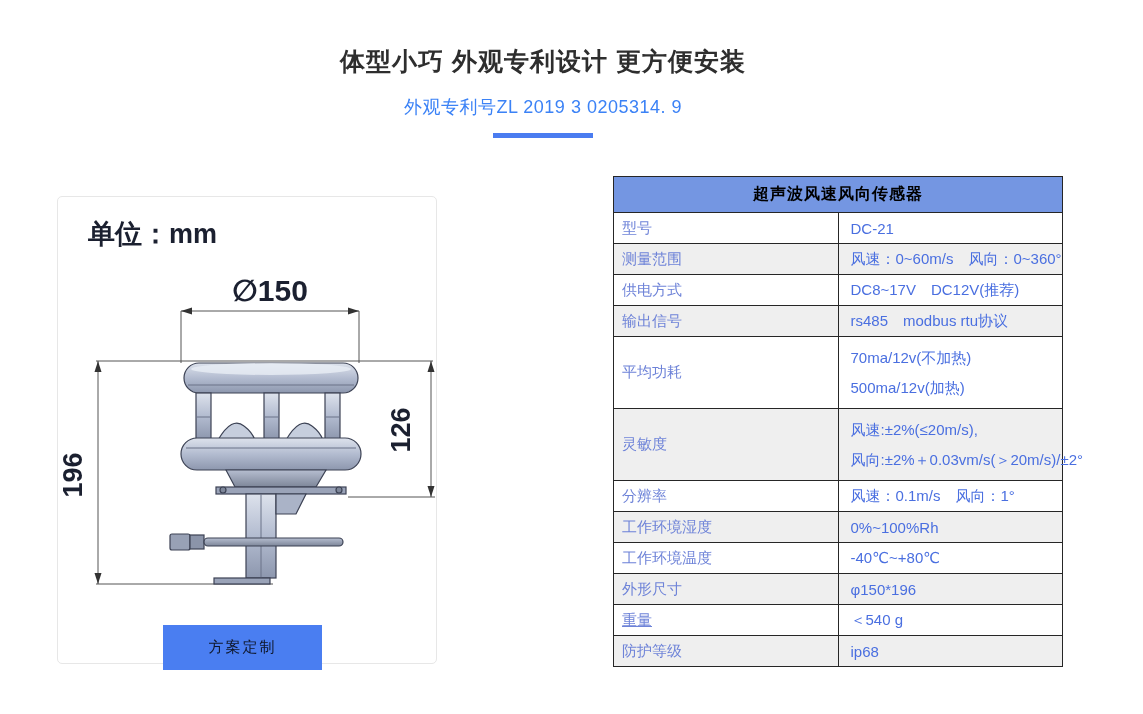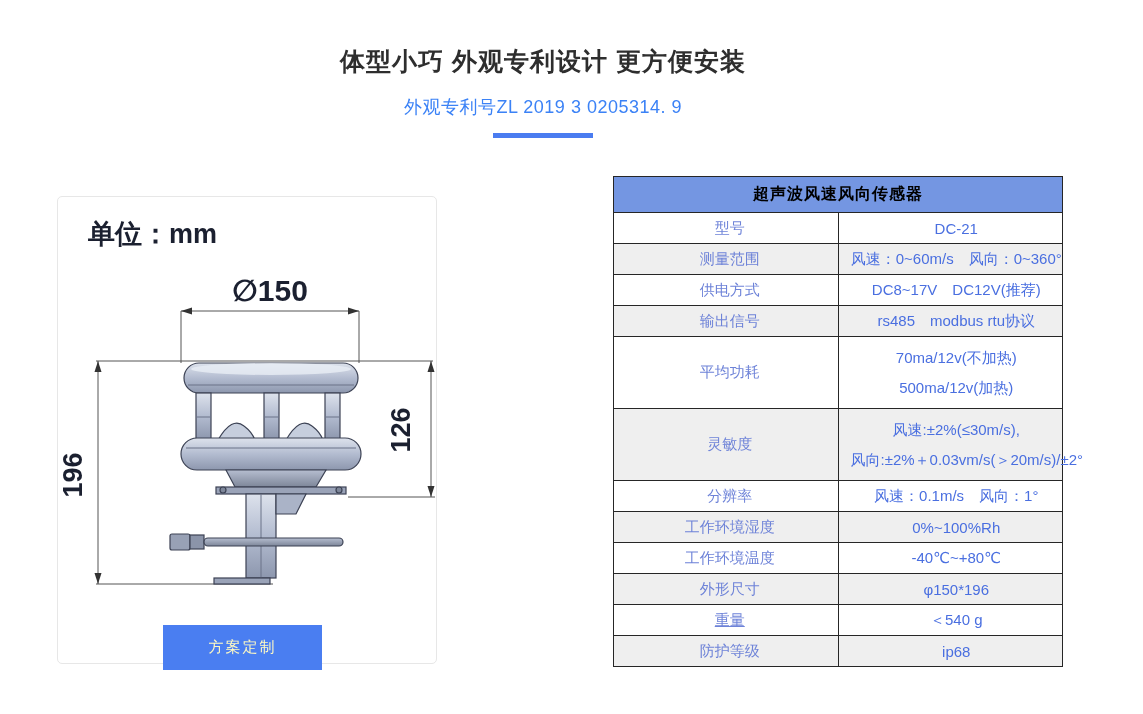--- a/index.html
+++ b/index.html
@@ -14,33 +14,33 @@
   .accent-bar { width:100px; height:5px; background:#4a7cf0; margin:14px auto 0 auto; }
 
   
   .drawing-panel { position:absolute; top:196px; left:57px; width:380px; height:468px;
     background:#ffffff; border:1px solid #e7e7e7; border-radius:5px; }
   .drawing-panel svg { display:block; width:378px; height:409px; }
   .dim-text { font-family:"Liberation Sans","DejaVu Sans",sans-serif; font-weight:bold; fill:#1b2030; }
 
   
   .cta-button { position:absolute; top:625px; left:163px; width:159px; height:45px;
-    background:#4a7ef1; border:none; color:#fef9c3; font-size:15px; cursor:pointer;
+    background:#4a7ef1; border:none; color:#0f172a; font-size:15px; cursor:pointer;
     font-family:"Liberation Sans","DejaVu Sans",sans-serif; letter-spacing:2px; }
 
   
   .spec-wrap { position:absolute; top:176px; left:613px; width:450px; }
   table.spec { width:450px; border-collapse:collapse; table-layout:fixed; }
   table.spec th.spec-title { height:36px; background:#7496e2; color:#000000;
     font-size:16px; font-weight:bold; text-align:center; letter-spacing:1px;
     border:1px solid #262626; border-bottom-color:#262626; }
   table.spec td { border:1px solid #262626; font-size:15px; vertical-align:middle; }
   table.spec td.lbl { width:155px; padding-left:8px; color:#6e83d8; }
   table.spec td.val { padding-left:12px; color:#4a6fe0; }
-  table.spec tr.r { height:31px;text-align:center; }
+  table.spec tr.r { height:31px; }
   table.spec tr.r.double { height:72px; }
   table.spec tbody tr:nth-child(even) { background:#efefef; }
   table.spec tbody tr:nth-child(odd) { background:#ffffff; }
   td.val .line { line-height:30px; white-space:nowrap; }
   .u { text-decoration:underline; }
 </style>
 </head>
 <body>
 
 <div class="page">
@@ -163,21 +163,21 @@
         <tr class="r double">
           <td class="lbl">平均功耗</td>
           <td class="val">
             <div class="line">70ma/12v(不加热)</div>
             <div class="line">500ma/12v(加热)</div>
           </td>
         </tr>
         <tr class="r double">
           <td class="lbl">灵敏度</td>
           <td class="val">
-            <div class="line">风速:±2%(≤30m/s),</div>
+            <div class="line">风速:±2%(≤20m/s),</div>
             <div class="line">风向:±2%＋0.03vm/s(＞20m/s)/±2°</div>
           </td>
         </tr>
         <tr class="r">
           <td class="lbl">分辨率</td>
           <td class="val">风速：0.1m/s　风向：1°</td>
         </tr>
         <tr class="r">
           <td class="lbl">工作环境湿度</td>
           <td class="val">0%~100%Rh</td>

